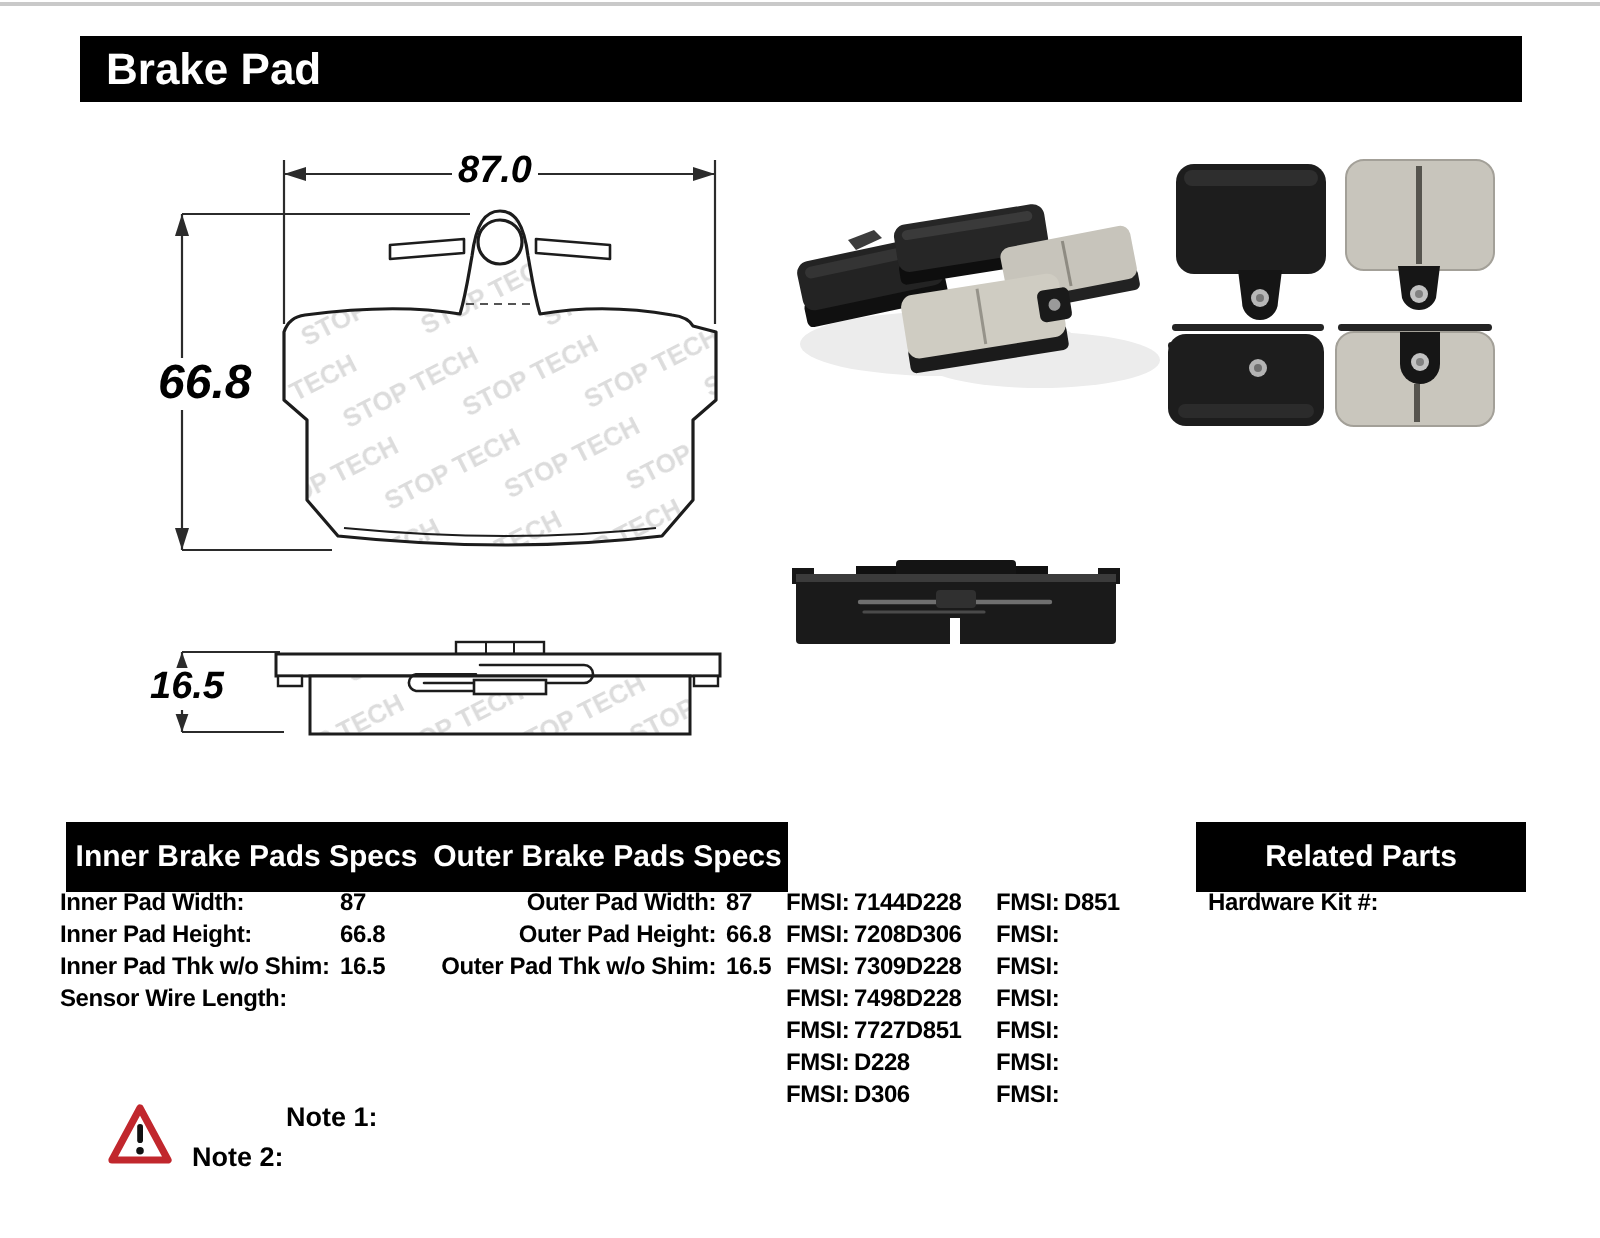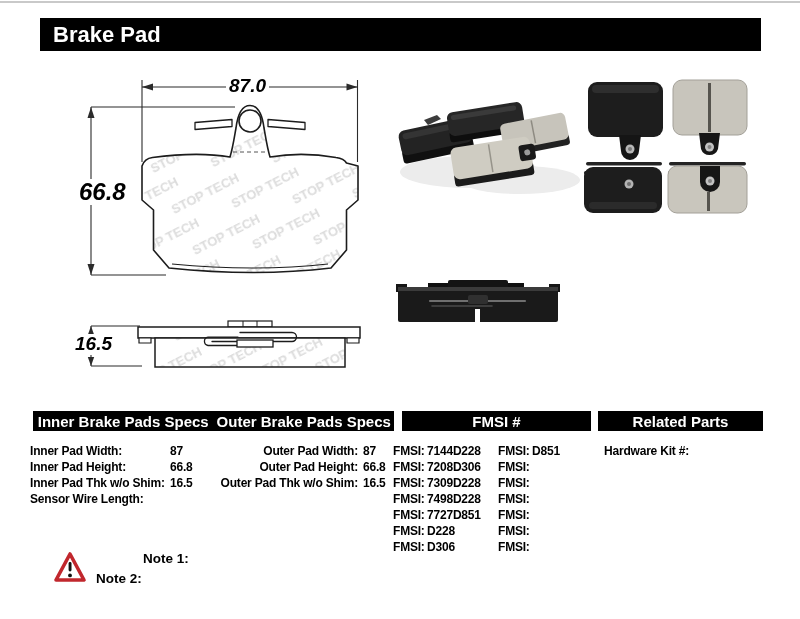--- a/index.html
+++ b/index.html
@@ -23,21 +23,21 @@
   }
   #dim-w{left:226px;top:76px;font-size:19px;}
   #dim-h{left:76px;top:179px;font-size:24px;}
   #dim-t{left:72px;top:334px;font-size:19px;}
 
   .drawing-svg{position:absolute;left:55px;top:75px;}
   .photos-svg{position:absolute;left:390px;top:70px;}
 
   
   .sec{
-    position:absolute;top:411px;height:20px;background:#000;color:#fff;
+    position:absolute;top:411px;height:35px;background:#000;color:#fff;
     display:flex;align-items:center;justify-content:center;
     font-size:15px;font-weight:bold;box-sizing:border-box;
   }
   #sec-specs{left:33px;width:361px;}
   #sec-specs .half{width:50%;text-align:center;}
   #sec-fmsi{left:402px;width:189px;}
   #sec-related{left:598px;width:165px;}
 
   .col{position:absolute;top:443px;font-size:12px;font-weight:bold;line-height:16px;letter-spacing:-0.2px;}
   .col .row{display:flex;white-space:nowrap;}
@@ -230,21 +230,20 @@
       <path d="M432,306 h60" stroke="#4a4a4a" stroke-width="1.6" stroke-linecap="round"></path>
       <rect x="468" y="295" width="20" height="9" rx="2" fill="#303030"></rect>
       <rect x="475" y="309" width="5" height="13" fill="#ffffff"></rect>
     </g>
   </svg>
 
   <div class="sec" id="sec-specs">
     <div class="half">Inner Brake Pads Specs</div>
     <div class="half">Outer Brake Pads Specs</div>
   </div>
-  <div class="sec" id="sec-fmsi">FMSI #</div>
   <div class="sec" id="sec-related">Related Parts</div>
 
   <div class="col" id="col-inner">
     <div class="row">
       <span class="lbl">Inner Pad Width:</span>
       <span class="val">87</span>
     </div>
     <div class="row">
       <span class="lbl">Inner Pad Height:</span>
       <span class="val">66.8</span>

